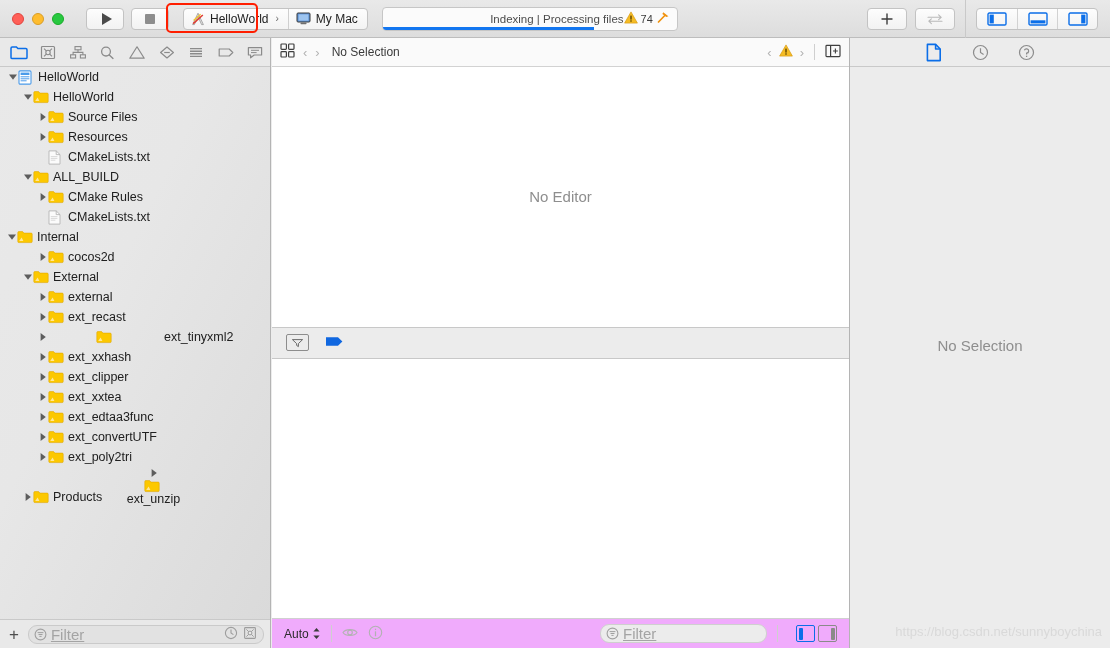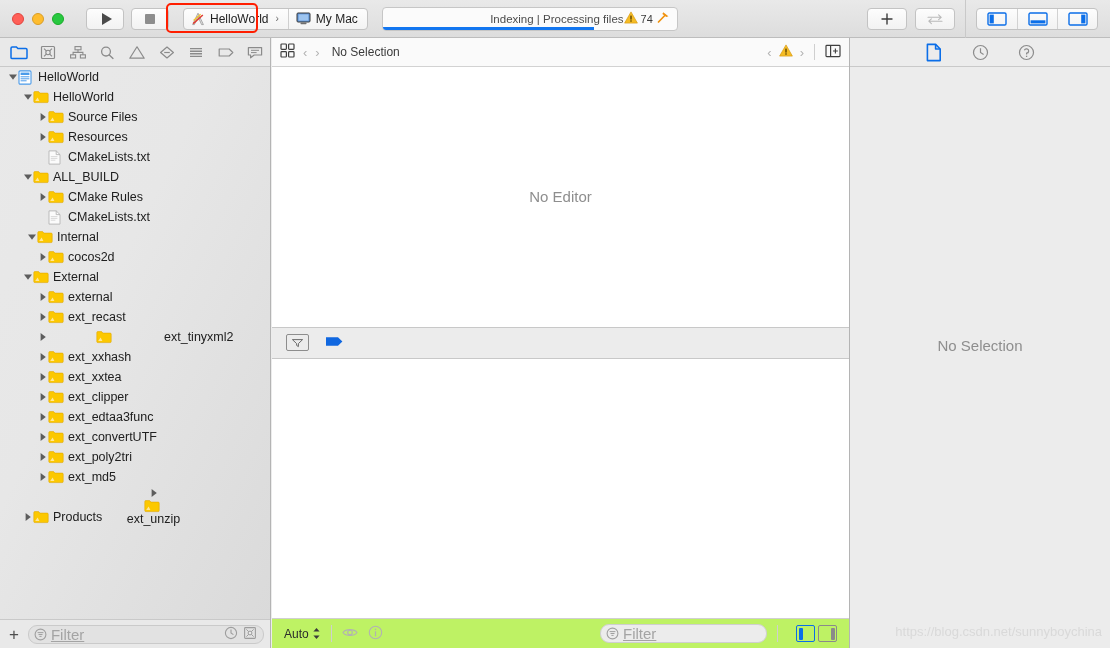--- a/index.html
+++ b/index.html
@@ -146,21 +146,21 @@
   .debug-bar {
     height: 31px; background: #ececec; border-bottom: 1px solid #c8c8c8;
     display: flex; align-items: center; padding: 0 14px; gap: 16px;
   }
   .dbg-btn {
     width: 23px; height: 17px; border: 1px solid #8d8d8d; border-radius: 2px;
     display: flex; align-items: center; justify-content: center; background: #ececec;
   }
   .debug-console { flex: 1; background: #ffffff; }
   .bottom-bar {
-    height: 30px; background: #bef264; border-top: 1px solid #d0d0d0;
+    height: 30px; background: #f0abfc; border-top: 1px solid #d0d0d0;
     display: flex; align-items: center; padding: 0 12px; gap: 10px;
   }
   .auto-stepper { display: flex; align-items: center; gap: 3px; font-size: 12px; color: #2c2c2c; }
   .bb-sep { width: 1px; height: 17px; background: #cfcfcf; }
   .bb-filter {
     width: 167px; height: 19px; background: #ececec; border: 1px solid #cfcfcf;
     border-radius: 9px; display: flex; align-items: center; padding: 0 5px; gap: 4px;
     margin-left: auto;
   }
   .split-group { display: flex; gap: 3px; margin-left: 8px; }
@@ -452,21 +452,21 @@
           <span class="tri none"></span>
           <span class="row-ico">
             <svg width="13" height="15" viewBox="0 0 13 15">
               <path d="M1 .9 H8.2 L12 4.6 V14.1 H1 Z" fill="#fbfbfb" stroke="#b6b6b6" stroke-width=".9" stroke-linejoin="round"></path>
               <path d="M8.2 .9 V4.6 H12" fill="none" stroke="#b6b6b6" stroke-width=".9" stroke-linejoin="round"></path>
               <path d="M2.8 6.6 H9.4 M2.8 8.4 H9.4 M2.8 10.2 H7.4" stroke="#cfcfcf" stroke-width=".8"></path>
             </svg>
           </span>
           <span class="row-label">CMakeLists.txt</span>
         </div>
-        <div class="row" style="padding-left: 26px;">
+        <div class="row" style="padding-left: 6px;">
           <span class="tri">
             <svg width="10" height="10" viewBox="0 0 10 10">
               <path d="M1 2.6 H9 L5 7.8 Z" fill="#5d5d5d"></path>
             </svg>
           </span>
           <span class="row-ico">
             <svg width="16" height="14" viewBox="0 0 16 14">
               <path d="M.8 2.6 A1 1 0 0 1 1.8 1.6 H5.6 L6.9 3.1 H14.2 A1 1 0 0 1 15.2 4.1 V11.6 A1 1 0 0 1 14.2 12.6 H1.8 A1 1 0 0 1 .8 11.6 Z" fill="#fcc800" stroke="#e0a800" stroke-width=".6"></path>
               <path d="M2.2 10.9 L4.6 7.6 L6.4 10.9 Z" fill="#ffe9a0" opacity=".95"></path>
             </svg>
@@ -562,48 +562,48 @@
             <svg width="10" height="10" viewBox="0 0 10 10">
               <path d="M2.6 1 V9 L7.8 5 Z" fill="#5d5d5d"></path>
             </svg>
           </span>
           <span class="row-ico">
             <svg width="16" height="14" viewBox="0 0 16 14">
               <path d="M.8 2.6 A1 1 0 0 1 1.8 1.6 H5.6 L6.9 3.1 H14.2 A1 1 0 0 1 15.2 4.1 V11.6 A1 1 0 0 1 14.2 12.6 H1.8 A1 1 0 0 1 .8 11.6 Z" fill="#fcc800" stroke="#e0a800" stroke-width=".6"></path>
               <path d="M2.2 10.9 L4.6 7.6 L6.4 10.9 Z" fill="#ffe9a0" opacity=".95"></path>
             </svg>
           </span>
+          <span class="row-label">ext_clipper</span>
+        </div>
+        <div class="row" style="padding-left: 37px;">
+          <span class="tri">
+            <svg width="10" height="10" viewBox="0 0 10 10">
+              <path d="M2.6 1 V9 L7.8 5 Z" fill="#5d5d5d"></path>
+            </svg>
+          </span>
+          <span class="row-ico">
+            <svg width="16" height="14" viewBox="0 0 16 14">
+              <path d="M.8 2.6 A1 1 0 0 1 1.8 1.6 H5.6 L6.9 3.1 H14.2 A1 1 0 0 1 15.2 4.1 V11.6 A1 1 0 0 1 14.2 12.6 H1.8 A1 1 0 0 1 .8 11.6 Z" fill="#fcc800" stroke="#e0a800" stroke-width=".6"></path>
+              <path d="M2.2 10.9 L4.6 7.6 L6.4 10.9 Z" fill="#ffe9a0" opacity=".95"></path>
+            </svg>
+          </span>
           <span class="row-label">ext_xxtea</span>
         </div>
         <div class="row" style="padding-left: 37px;">
           <span class="tri">
             <svg width="10" height="10" viewBox="0 0 10 10">
               <path d="M2.6 1 V9 L7.8 5 Z" fill="#5d5d5d"></path>
             </svg>
           </span>
           <span class="row-ico">
             <svg width="16" height="14" viewBox="0 0 16 14">
               <path d="M.8 2.6 A1 1 0 0 1 1.8 1.6 H5.6 L6.9 3.1 H14.2 A1 1 0 0 1 15.2 4.1 V11.6 A1 1 0 0 1 14.2 12.6 H1.8 A1 1 0 0 1 .8 11.6 Z" fill="#fcc800" stroke="#e0a800" stroke-width=".6"></path>
               <path d="M2.2 10.9 L4.6 7.6 L6.4 10.9 Z" fill="#ffe9a0" opacity=".95"></path>
             </svg>
           </span>
-          <span class="row-label">ext_clipper</span>
-        </div>
-        <div class="row" style="padding-left: 37px;">
-          <span class="tri">
-            <svg width="10" height="10" viewBox="0 0 10 10">
-              <path d="M2.6 1 V9 L7.8 5 Z" fill="#5d5d5d"></path>
-            </svg>
-          </span>
-          <span class="row-ico">
-            <svg width="16" height="14" viewBox="0 0 16 14">
-              <path d="M.8 2.6 A1 1 0 0 1 1.8 1.6 H5.6 L6.9 3.1 H14.2 A1 1 0 0 1 15.2 4.1 V11.6 A1 1 0 0 1 14.2 12.6 H1.8 A1 1 0 0 1 .8 11.6 Z" fill="#fcc800" stroke="#e0a800" stroke-width=".6"></path>
-              <path d="M2.2 10.9 L4.6 7.6 L6.4 10.9 Z" fill="#ffe9a0" opacity=".95"></path>
-            </svg>
-          </span>
           <span class="row-label">ext_edtaa3func</span>
         </div>
         <div class="row" style="padding-left: 37px;">
           <span class="tri">
             <svg width="10" height="10" viewBox="0 0 10 10">
               <path d="M2.6 1 V9 L7.8 5 Z" fill="#5d5d5d"></path>
             </svg>
           </span>
           <span class="row-ico">
             <svg width="16" height="14" viewBox="0 0 16 14">
@@ -619,34 +619,20 @@
               <path d="M2.6 1 V9 L7.8 5 Z" fill="#5d5d5d"></path>
             </svg>
           </span>
           <span class="row-ico">
             <svg width="16" height="14" viewBox="0 0 16 14">
               <path d="M.8 2.6 A1 1 0 0 1 1.8 1.6 H5.6 L6.9 3.1 H14.2 A1 1 0 0 1 15.2 4.1 V11.6 A1 1 0 0 1 14.2 12.6 H1.8 A1 1 0 0 1 .8 11.6 Z" fill="#fcc800" stroke="#e0a800" stroke-width=".6"></path>
               <path d="M2.2 10.9 L4.6 7.6 L6.4 10.9 Z" fill="#ffe9a0" opacity=".95"></path>
             </svg>
           </span>
           <span class="row-label">ext_poly2tri</span>
-        </div>
-        <div class="row" style="padding-left: 37px;">
-          <span class="tri">
-            <svg width="10" height="10" viewBox="0 0 10 10">
-              <path d="M2.6 1 V9 L7.8 5 Z" fill="#5d5d5d"></path>
-            </svg>
-          </span>
-          <span class="row-ico">
-            <svg width="16" height="14" viewBox="0 0 16 14">
-              <path d="M.8 2.6 A1 1 0 0 1 1.8 1.6 H5.6 L6.9 3.1 H14.2 A1 1 0 0 1 15.2 4.1 V11.6 A1 1 0 0 1 14.2 12.6 H1.8 A1 1 0 0 1 .8 11.6 Z" fill="#fcc800" stroke="#e0a800" stroke-width=".6"></path>
-              <path d="M2.2 10.9 L4.6 7.6 L6.4 10.9 Z" fill="#ffe9a0" opacity=".95"></path>
-            </svg>
-          </span>
-          <span class="row-label">ext_md5</span>
         </div>
         <div class="row" style="padding-left: 37px; flex-direction: column;">
           <span class="tri">
             <svg width="10" height="10" viewBox="0 0 10 10">
               <path d="M2.6 1 V9 L7.8 5 Z" fill="#5d5d5d"></path>
             </svg>
           </span>
           <span class="row-ico">
             <svg width="16" height="14" viewBox="0 0 16 14">
               <path d="M.8 2.6 A1 1 0 0 1 1.8 1.6 H5.6 L6.9 3.1 H14.2 A1 1 0 0 1 15.2 4.1 V11.6 A1 1 0 0 1 14.2 12.6 H1.8 A1 1 0 0 1 .8 11.6 Z" fill="#fcc800" stroke="#e0a800" stroke-width=".6"></path>

